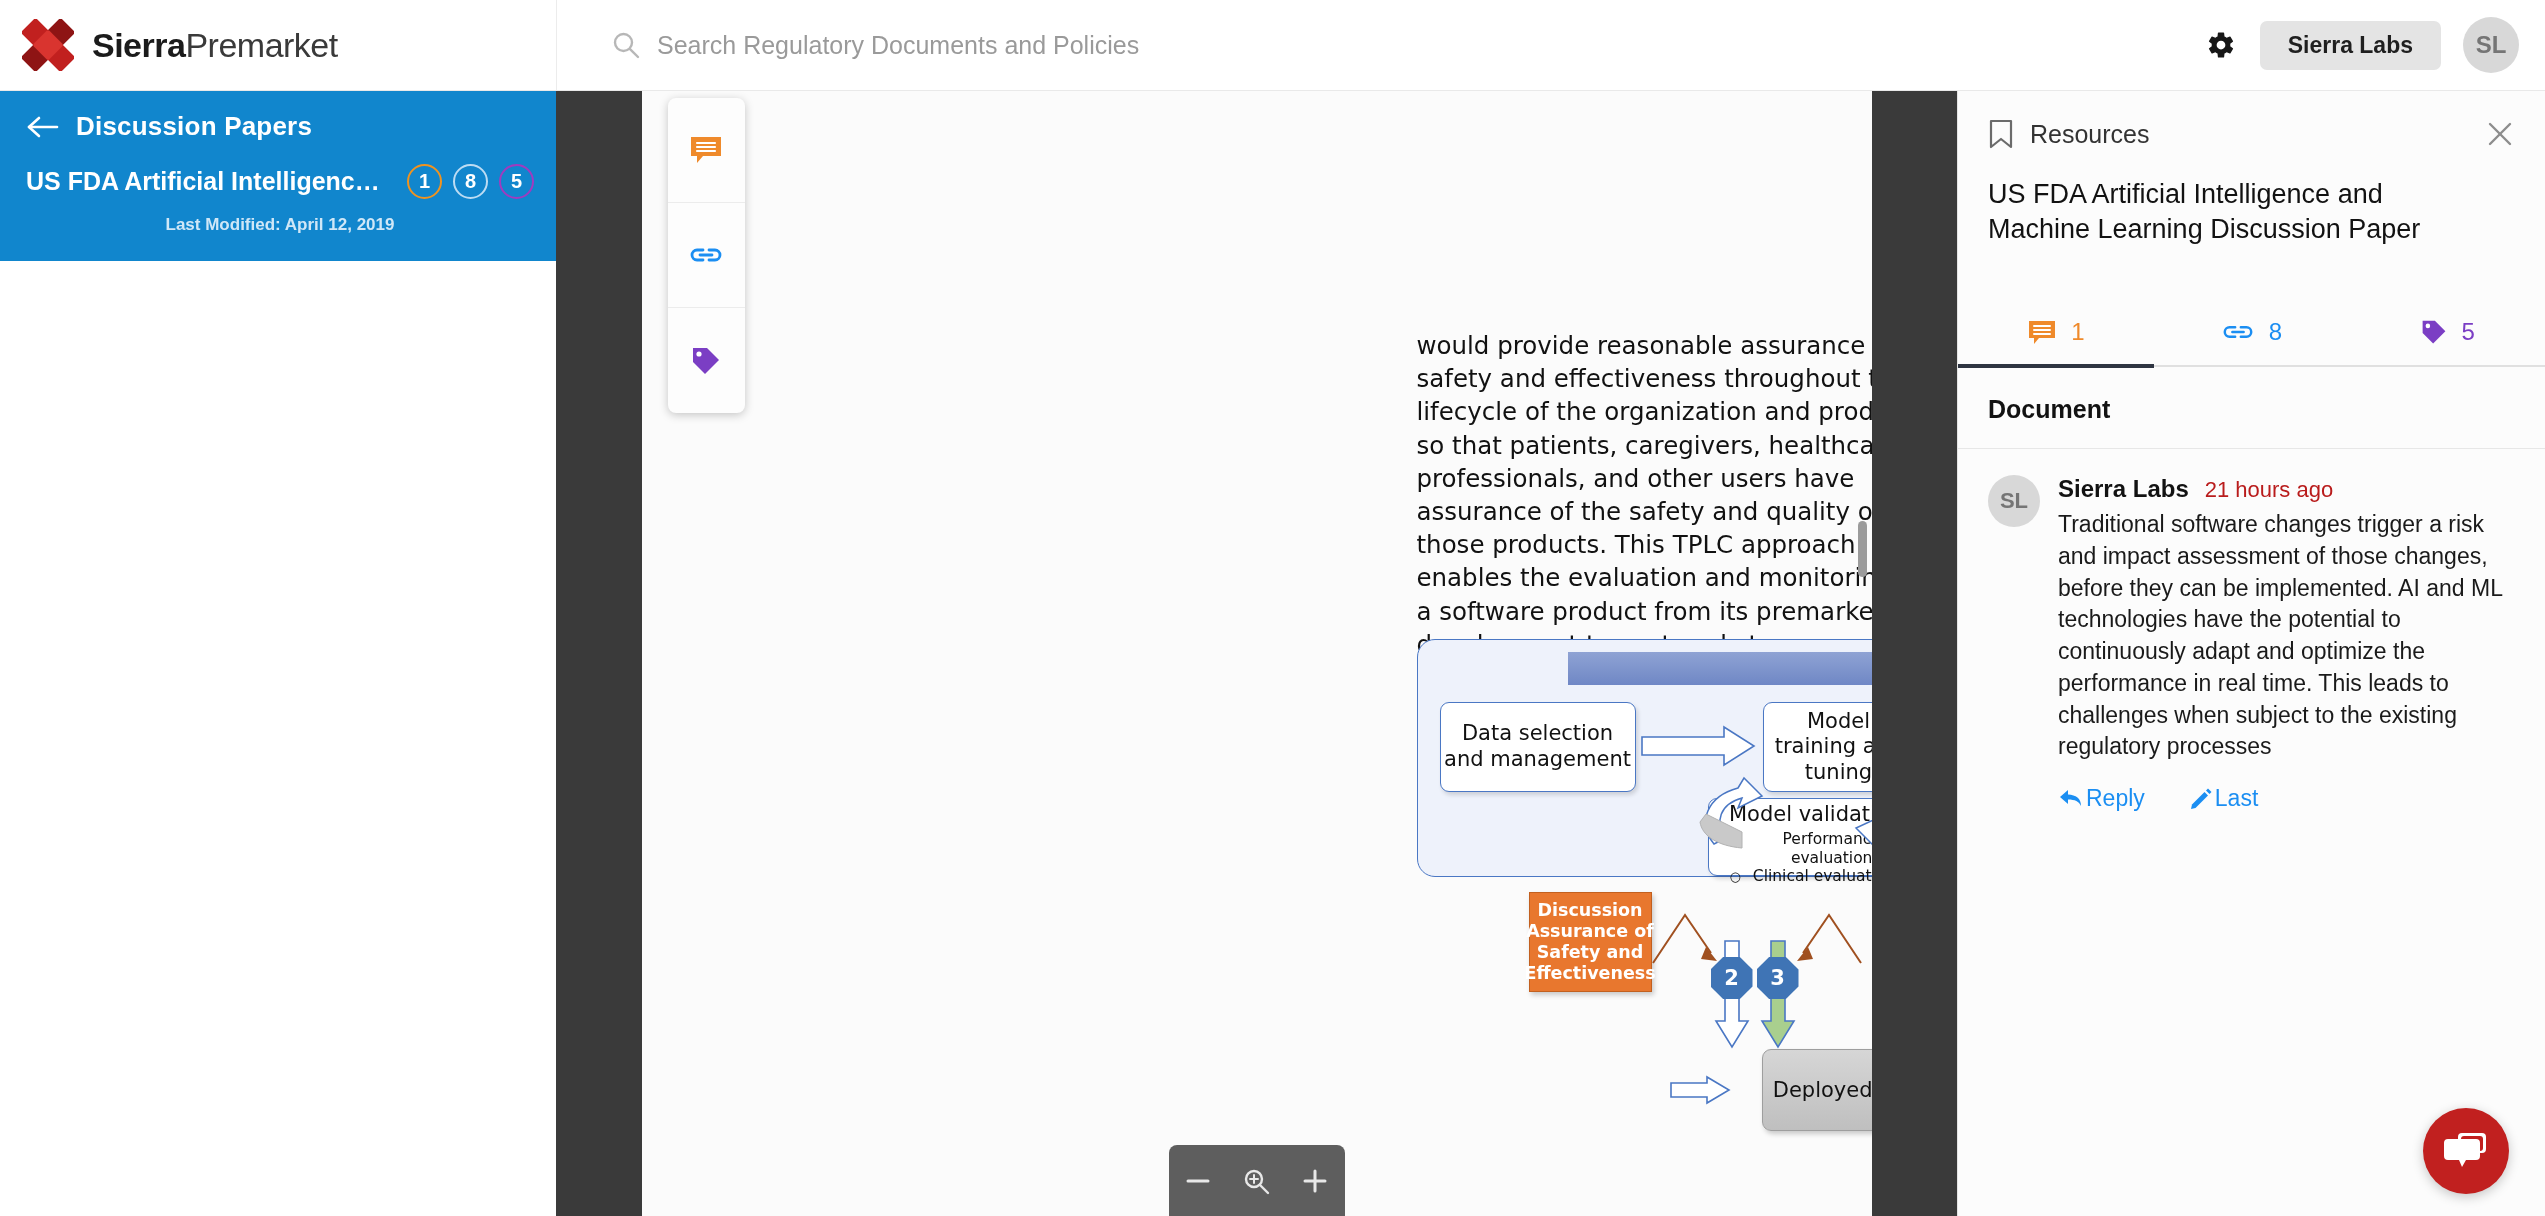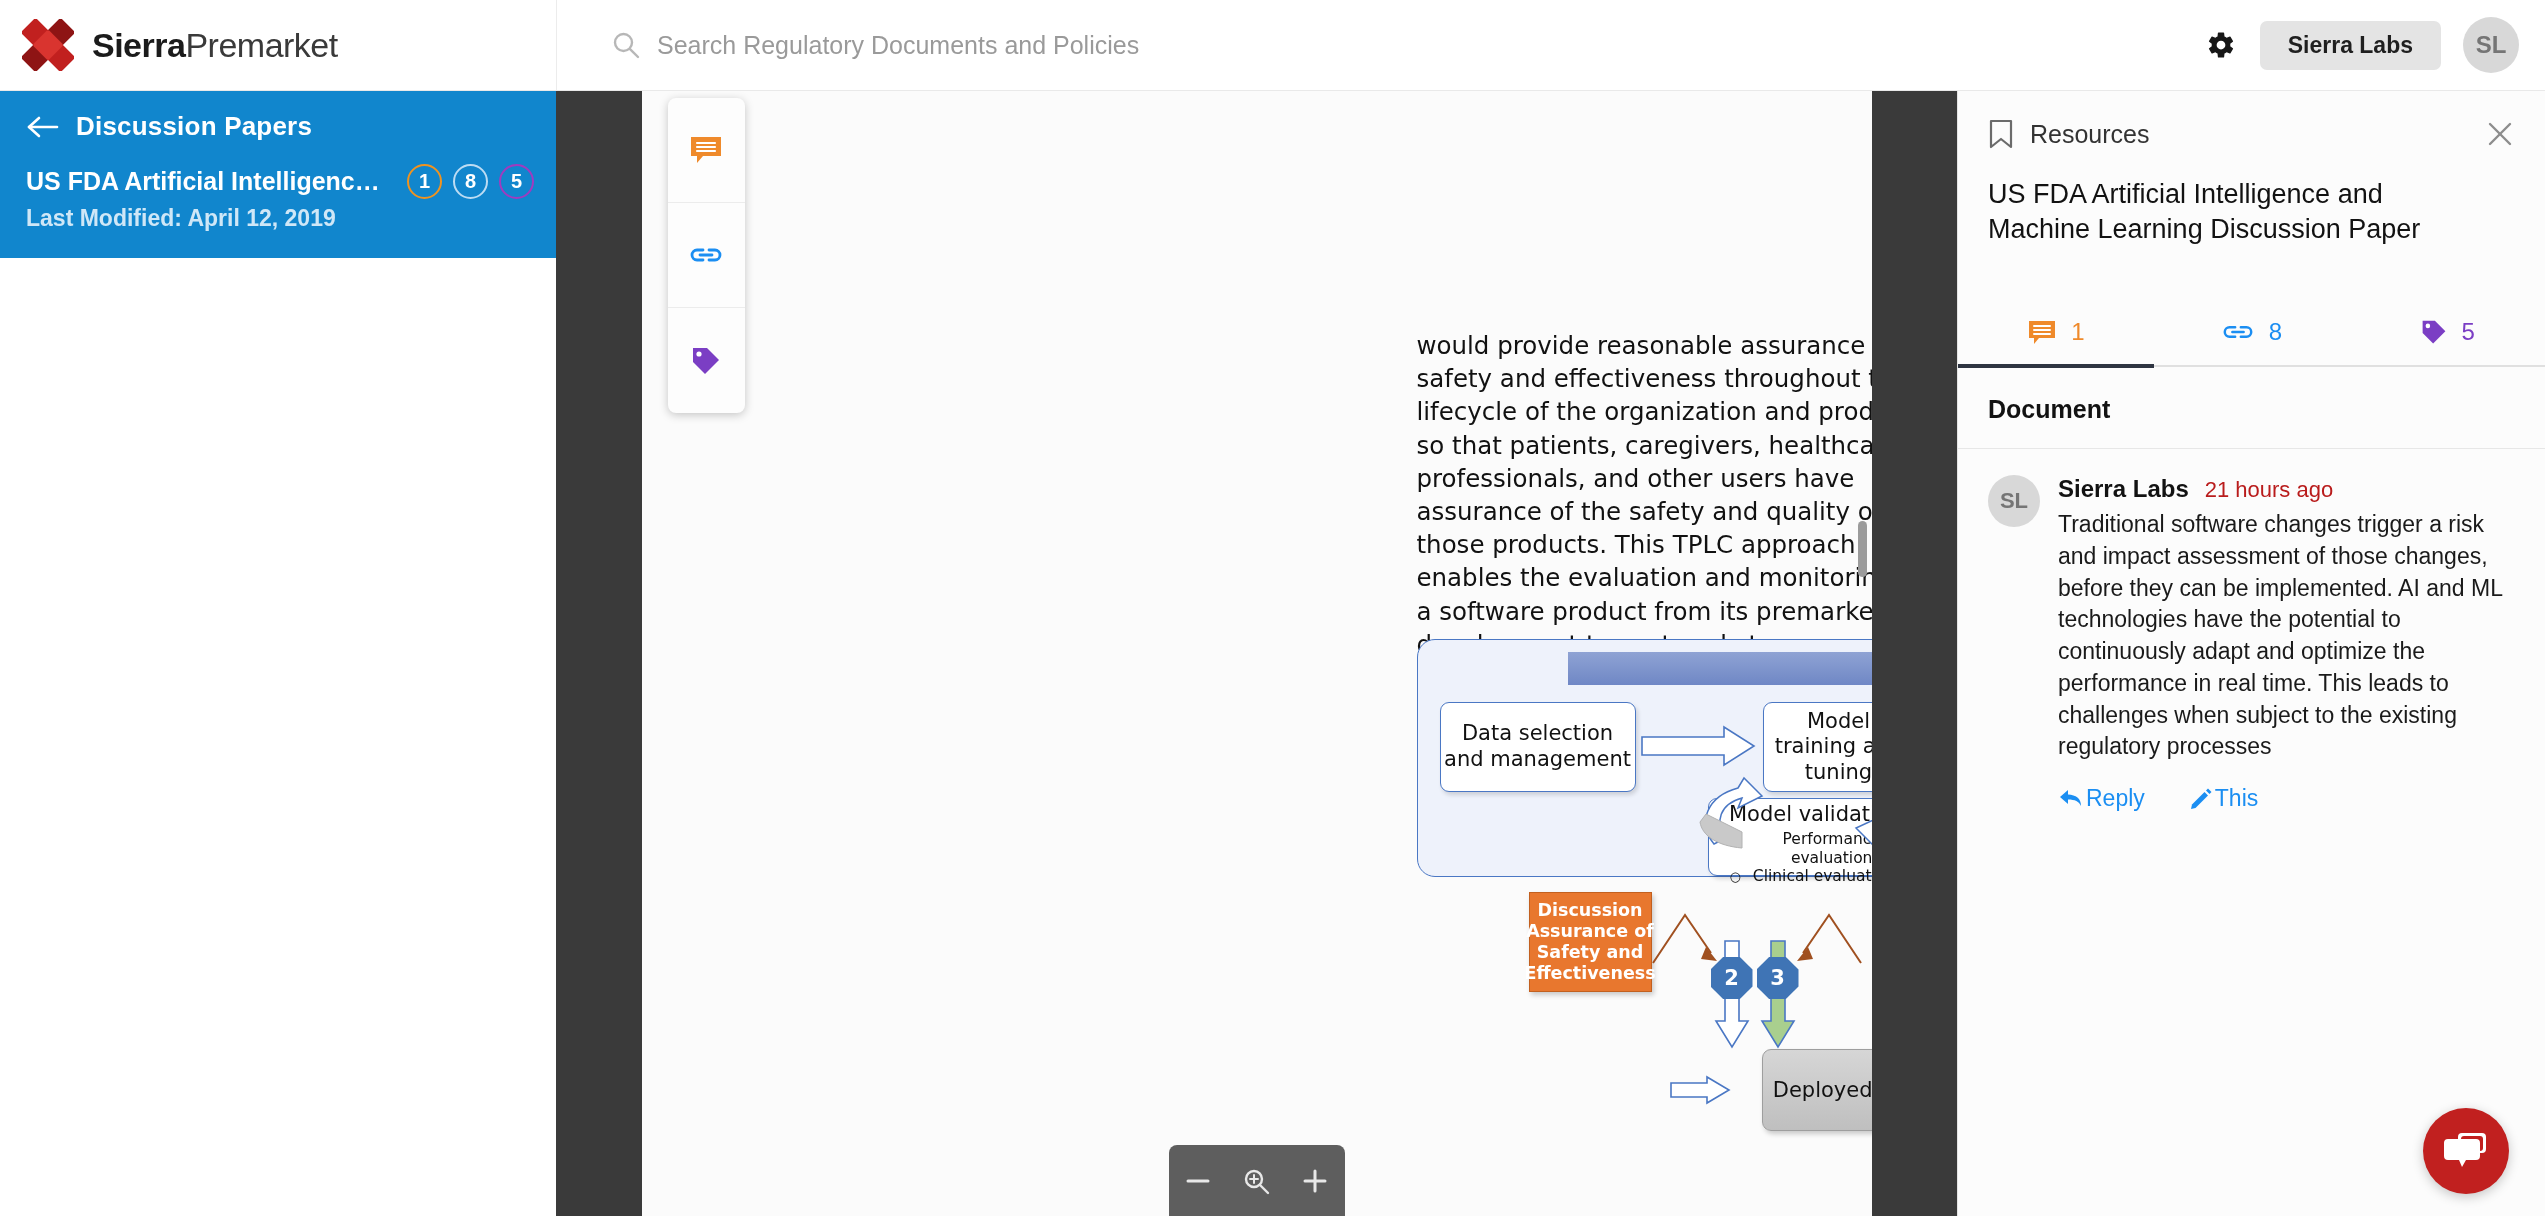--- a/index.html
+++ b/index.html
@@ -69,21 +69,21 @@
   }
   .sb-badges { display: flex; gap: 11px; margin-left: 14px; }
   .sb-badge {
     width: 35px; height: 35px; border-radius: 50%; border: 2.5px solid #fff;
     display: flex; align-items: center; justify-content: center;
     font-size: 20px; font-weight: 600; color: #fff; background: transparent;
   }
   .sb-badge.b-orange { border-color: #f0931f; }
   .sb-badge.b-blue   { border-color: #bcdcf3; }
   .sb-badge.b-purple { border-color: #a03bbf; }
-  .sb-doc-meta { font-size: 23px; color: #cfe7f7; margin-top: 6px; font-weight: 600; }
+  .sb-doc-meta { font-size: 17px; color: #cfe7f7; margin-top: 16px; font-weight: 600; text-align: center; }
 
   
   .viewer { flex: 1; position: relative; background: #3a3a3a; display: flex; justify-content: center;
             min-width: 0; overflow: hidden; }
   .page {
     width: 1230px; background: #fbfbfb; position: relative; overflow: hidden;
   }
   .page-inner { position: relative; width: 100%; height: 100%; }
 
   
@@ -490,21 +490,21 @@
               <svg viewBox="0 0 26 22" width="26" height="22">
                 <path d="M10 3 L2 10 L10 17 V12.5 C17 12.5 21 14.5 23 19 C23 11 18 8 10 7.5 Z" fill="#1b8ef2"></path>
               </svg>
               <span>Reply</span>
             </span>
             <span class="c-action">
               <svg viewBox="0 0 24 24" width="24" height="24">
                 <path d="M3 18.5 L15.5 6 L19 9.5 L6.5 22 L2 23 Z" fill="#1b8ef2"></path>
                 <path d="M17 4.5 L19 2.5 L22.5 6 L20.5 8 Z" fill="#1b8ef2"></path>
               </svg>
-              <span>This</span>
+              <span>Last</span>
             </span>
           </div>
         </div>
       </div>
 
       <div class="chat-fab">
         <svg viewBox="0 0 48 44" width="48" height="44">
           <rect x="16" y="4" width="28" height="20" rx="4" fill="#fff"></rect>
           <rect x="19" y="7" width="22" height="15" rx="3" fill="#c1201f"></rect>
           <path d="M6 10h28a4 4 0 0 1 4 4v13a4 4 0 0 1-4 4H24l-4 7-3-7H6a4 4 0 0 1-4-4V14a4 4 0 0 1 4-4z" fill="#fff"></path>

